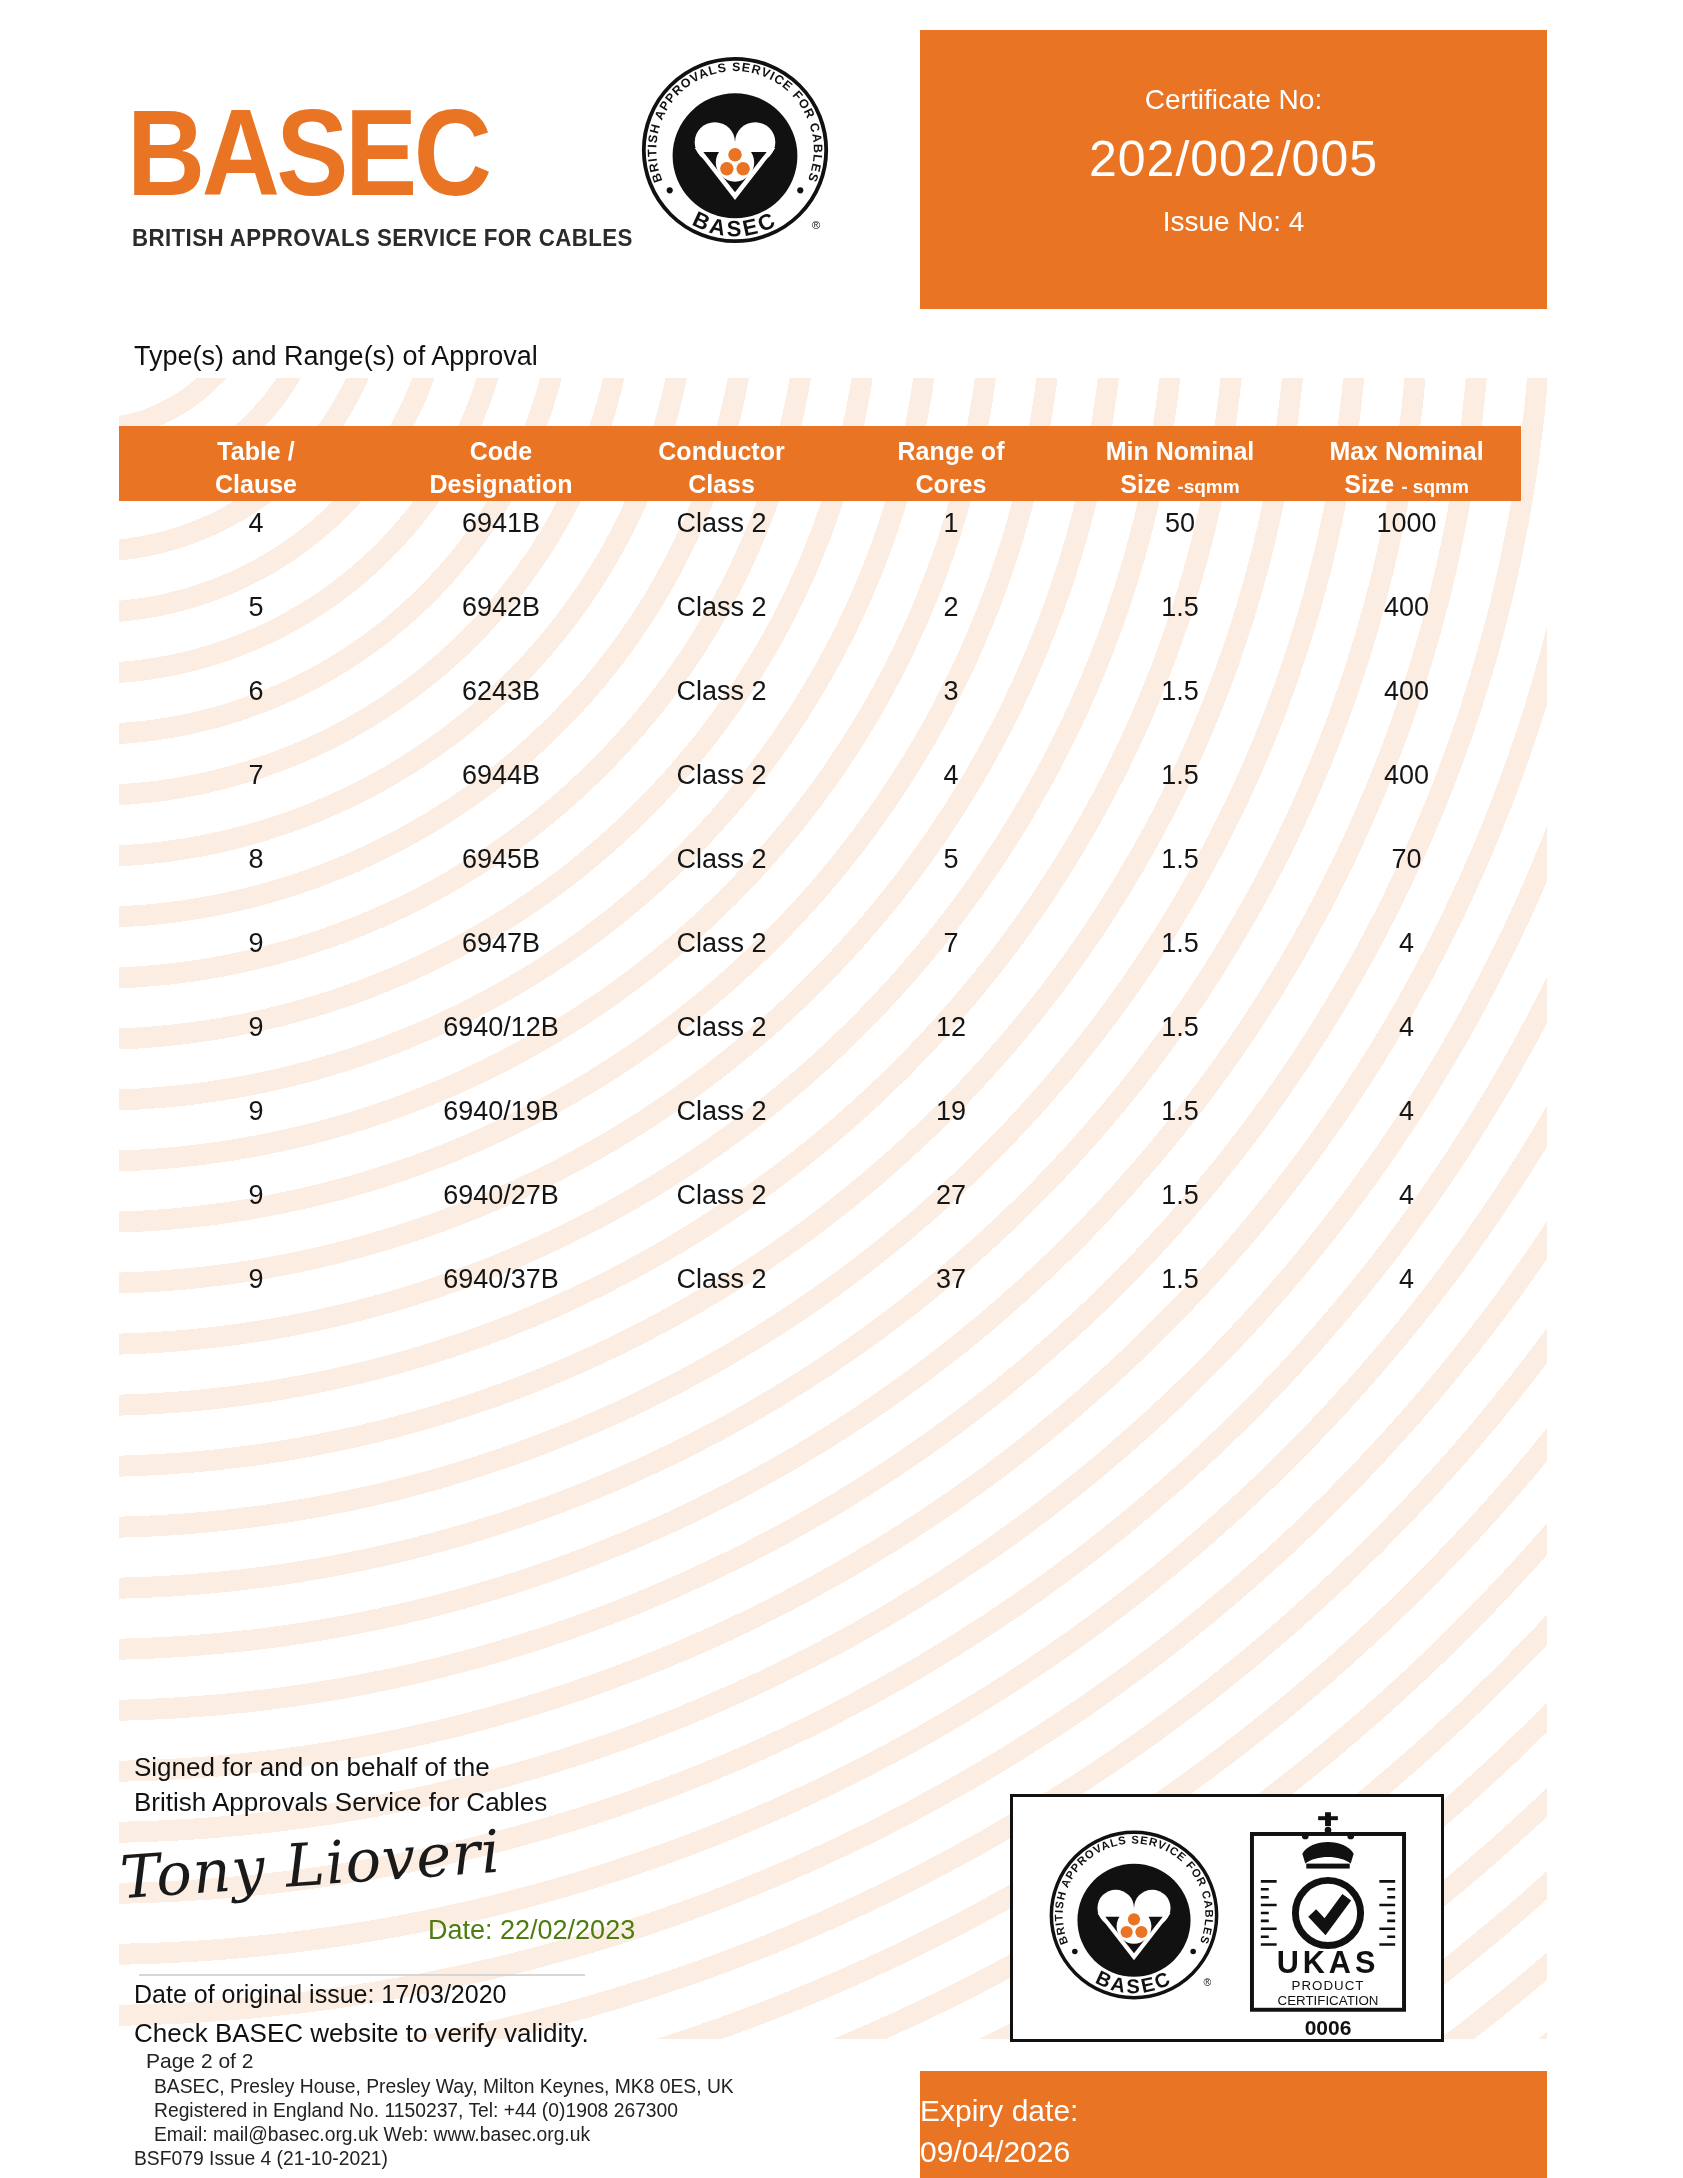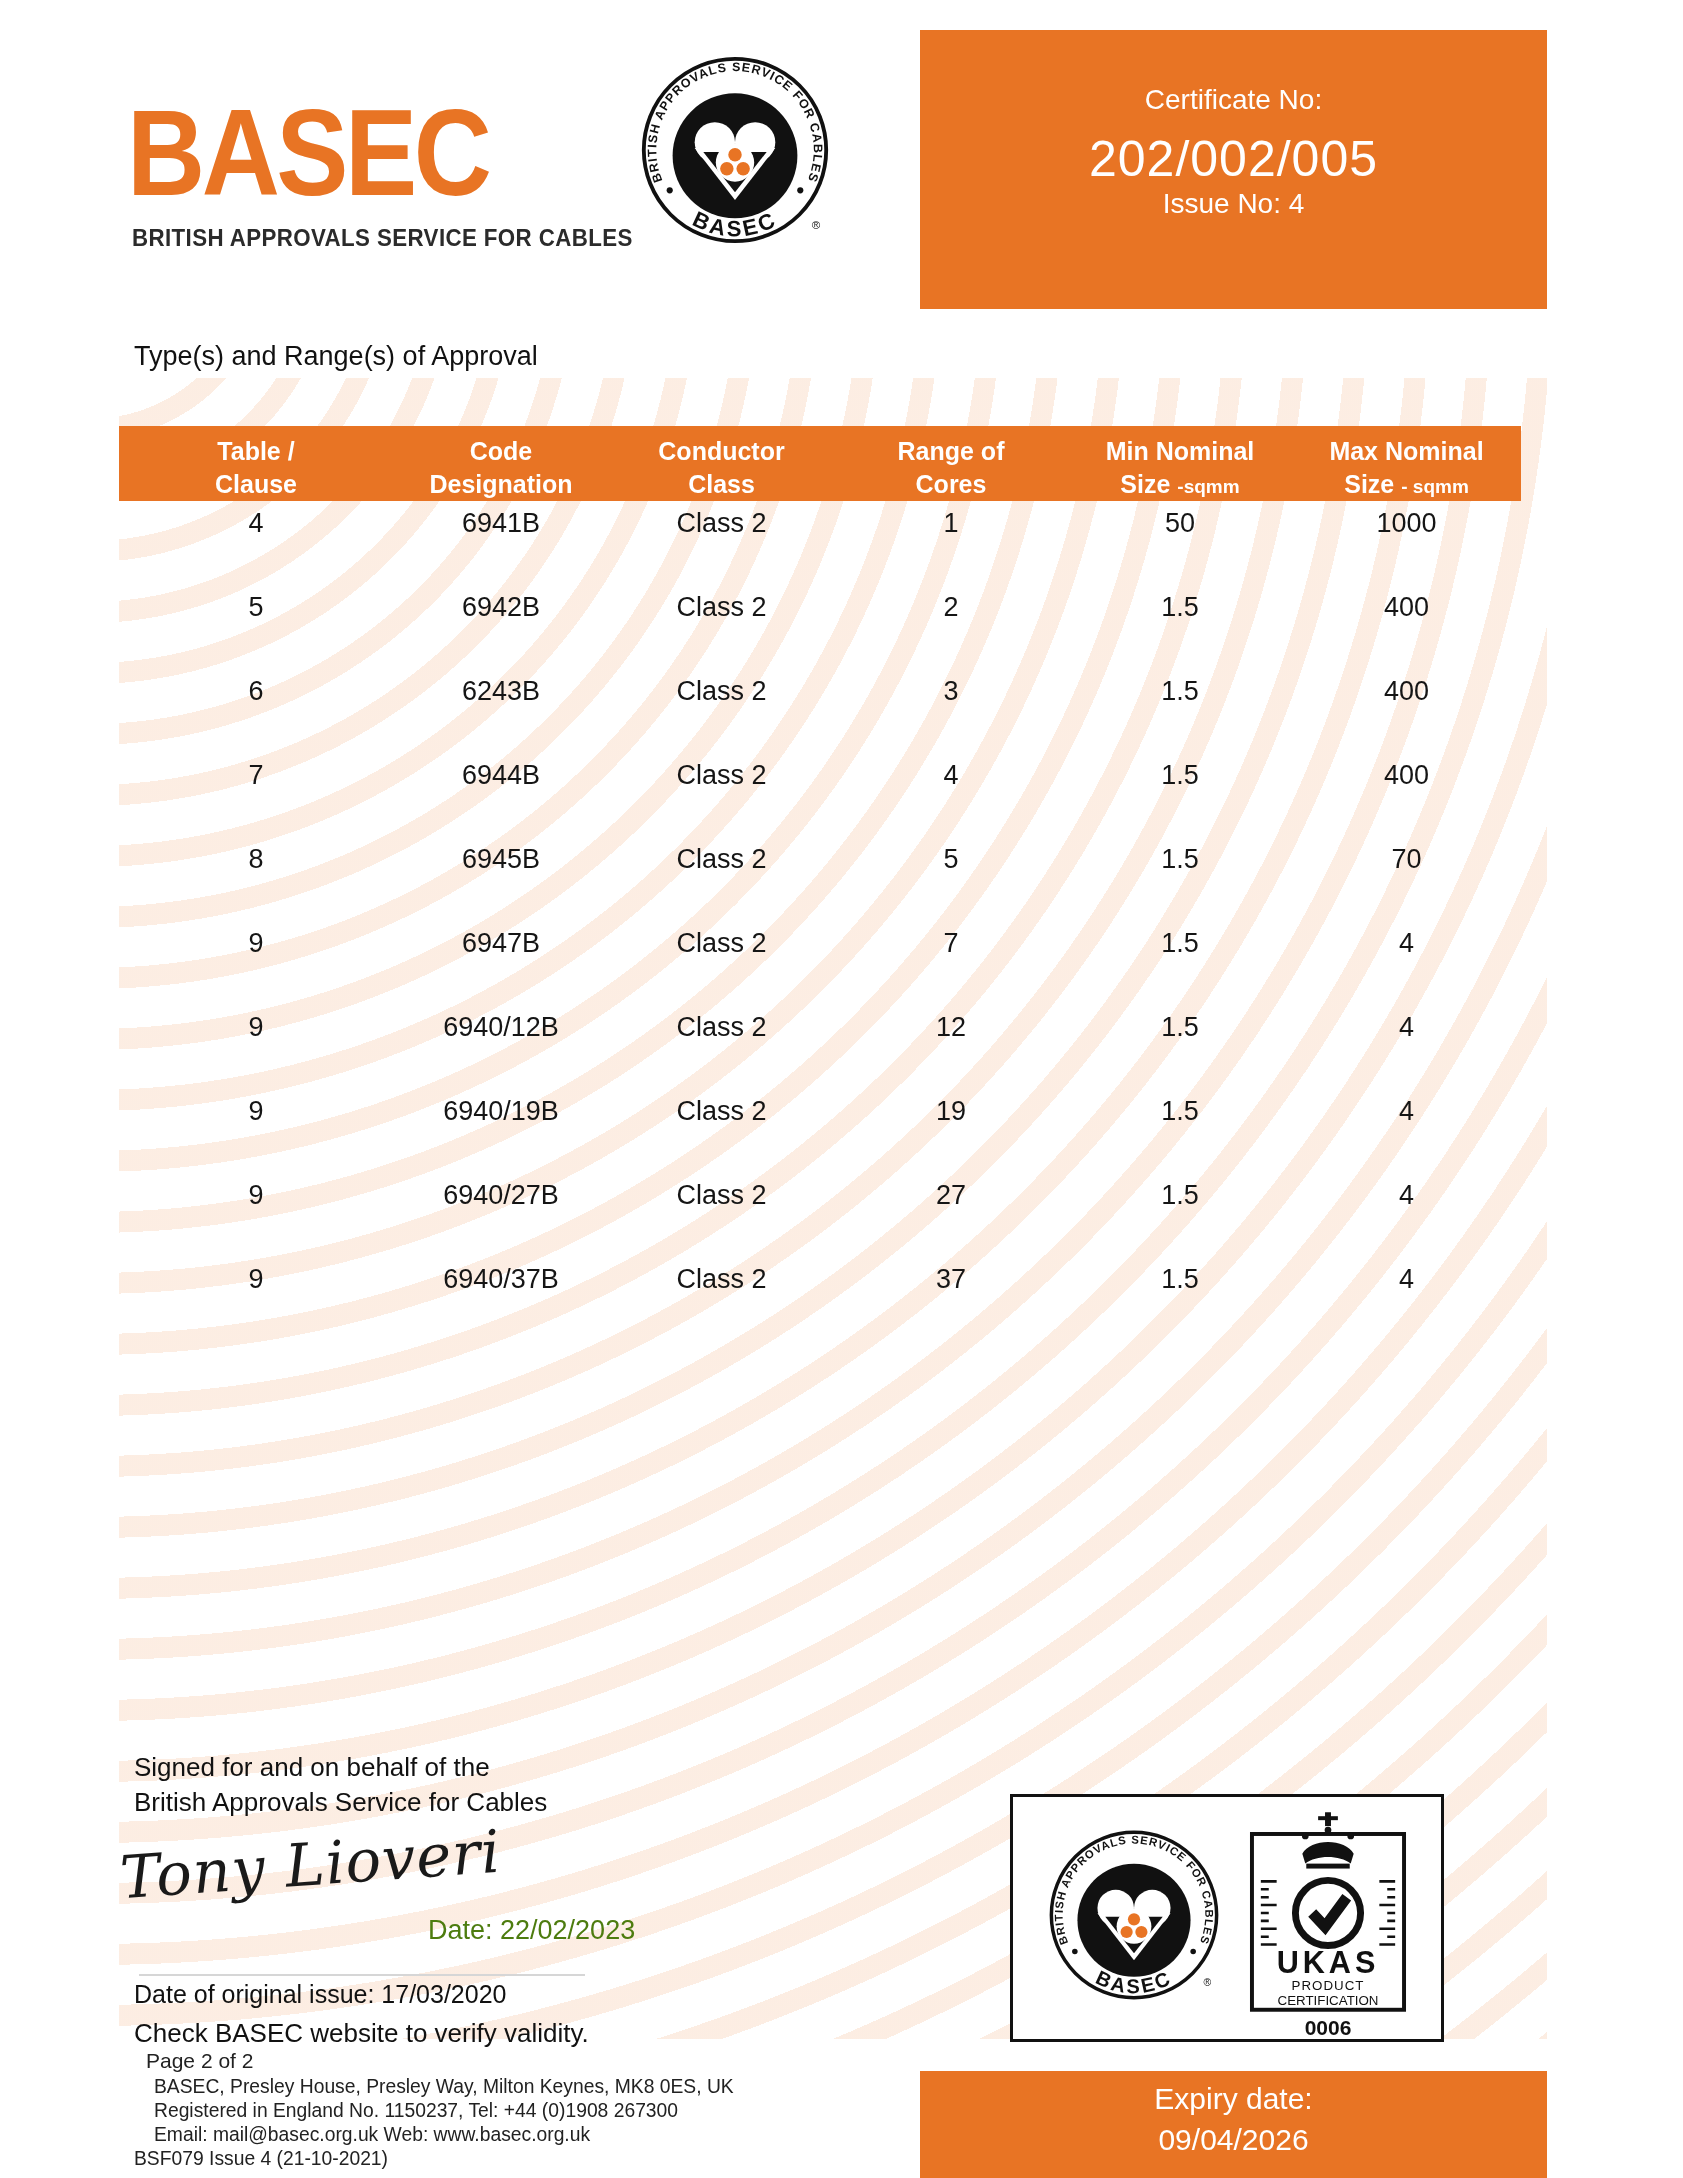--- a/index.html
+++ b/index.html
@@ -18,21 +18,21 @@
     left:132px;top:225px;font-size:23px;font-weight:bold;color:#2b2b2b;
     letter-spacing:0.4px;transform:scaleX(.97);transform-origin:left top;white-space:nowrap;
   }
   .badge-top{left:639px;top:54px;}
   .cert-box{
     left:920px;top:30px;width:627px;height:279px;background:#E87424;color:#fff;
     text-align:center;box-sizing:border-box;padding-top:54px;
   }
   .cert-label{font-size:28px;}
   .cert-number{font-size:50px;margin-top:14px;letter-spacing:1px;}
-  .cert-issue{font-size:28px;}
+  .cert-issue{font-size:28px;margin-top:18px;}
 
   
   .watermark{
     left:119px;top:378px;width:1428px;height:1661px;pointer-events:none;
     background:repeating-radial-gradient(circle at -30px -121px,
       rgba(0,0,0,0) 0px, rgba(0,0,0,0) 40px,
       rgba(234,118,37,0.13) 40px, rgba(234,118,37,0.13) 61px);
   }
 
   
@@ -61,21 +61,21 @@
   .address{left:134px;top:2075px;font-size:19.3px;line-height:1.24;color:#222;margin-left:20px;}
   .form-ref{left:134px;top:2148px;font-size:19.3px;color:#222;}
 
   
   .marks-box{left:1010px;top:1794px;width:434px;height:248px;border:3px solid #111;background:#fff;box-sizing:border-box;}
   .badge-bottom{left:1047px;top:1828px;}
   .ukas{left:1249px;top:1808px;}
   .ukas-number{left:1249px;top:2016px;width:158px;text-align:center;font-size:21px;font-weight:bold;color:#111;}
   .expiry-box{
     left:920px;top:2071px;width:627px;height:107px;background:#E87424;color:#fff;
-    text-align:center;box-sizing:border-box;padding-top:8px;font-size:30px;line-height:1.35;
+    box-sizing:border-box;padding-top:20px;font-size:30px;line-height:1.35;
   }
 </style>
 </head>
 <body>
 
 <svg width="0" height="0" style="position:absolute" aria-hidden="true">
   <defs>
     <path id="ring-arc" d="M -75,33 A 82 82 0 1 1 75,33" fill="none"></path>
     <path id="basec-arc" d="M -58,68 A 88 88 0 0 0 58,68" fill="none"></path>
     <g id="basec-badge">

